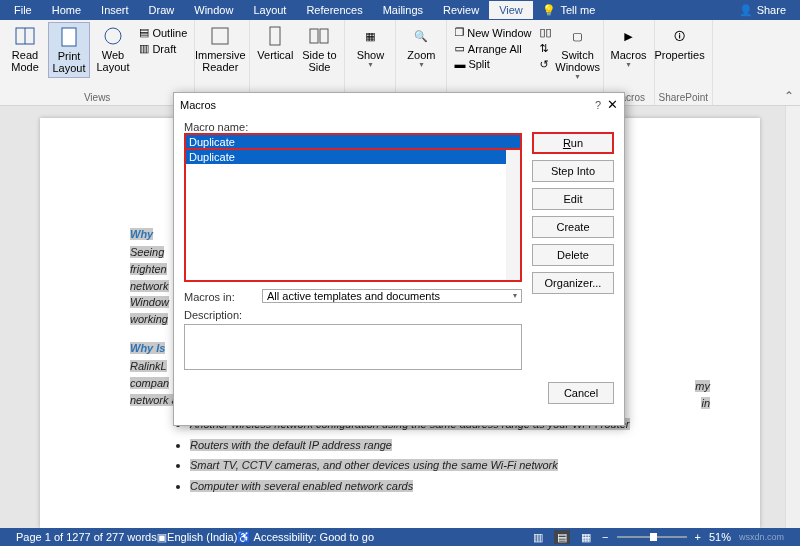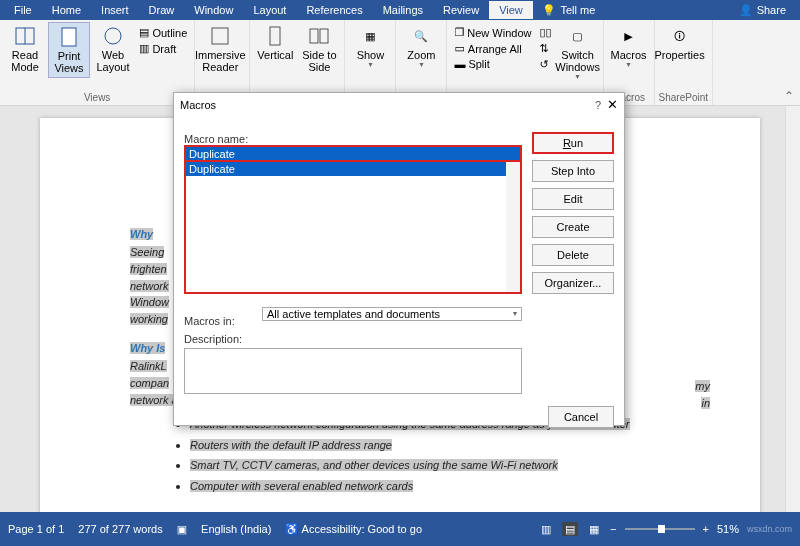--- a/index.html
+++ b/index.html
@@ -31,35 +31,35 @@
 ul.blt { margin:6px 0 0 60px; }
 ul.blt li { font-size:12px; line-height:1.7; color:#222; list-style:disc; }
 
 .dialog { position:absolute; left:173px; top:92px; width:452px; height:334px; background:#fff; border:1px solid #aaa; box-shadow:2px 2px 10px rgba(0,0,0,.35); z-index:10; }
 .dlg-title { display:flex; align-items:center; padding:4px 6px; font-size:12px; }
 .dlg-title .x { margin-left:6px; cursor:pointer; font-size:13px; }
 .dlg-title .q { margin-left:auto; cursor:pointer; color:#555; }
 .dlg-body { padding:2px 10px 10px; display:flex; gap:10px; }
 .dlg-left { flex:1; display:flex; flex-direction:column; }
 .dlg-right { width:82px; display:flex; flex-direction:column; gap:6px; padding-top:14px; }
-.lbl { color:#333; font-size:11px; margin-top:15px; }
+.lbl { color:#333; font-size:11px; margin-top:3px; }
 .mn-input { border:2px solid #d22; height:17px; background:#fff; position:relative; }
 .mn-input .val { position:absolute; inset:0; background:#0a64c8; color:#fff; padding:0 3px; font-size:11px; line-height:15px; }
 .mn-list { border:2px solid #d22; border-top:none; height:132px; background:#fff; position:relative; }
 .mn-list .item { background:#0a64c8; color:#fff; padding:0 3px; font-size:11px; line-height:14px; }
 .mn-list .scroll-hint { position:absolute; right:0; top:0; width:14px; height:100%; background:#f4f4f4; }
 .row { display:flex; align-items:center; gap:16px; margin-top:6px; }
 .sel-box { flex:1; border:1px solid #aaa; height:14px; padding:0 4px; display:flex; align-items:center; justify-content:space-between; background:#fff; }
 .desc-box { border:1px solid #aaa; height:46px; margin-top:3px; background:#fff; }
 .dbtn { border:1px solid #aaa; background:#f5f5f5; height:22px; display:flex; align-items:center; justify-content:center; cursor:pointer; font-size:11px; }
 .dbtn.run { border:2px solid #d22; }
 .cancel-row { display:flex; justify-content:flex-end; padding:2px 10px 10px; }
 .cancel-row .dbtn { width:66px; }
 
-.status { position:absolute; bottom:0; left:0; right:0; height:34px; background:#2b579a; color:#fff; display:flex; align-items:center; font-size:10px; padding:0 8px; gap:14px; }
+.status { position:absolute; bottom:0; left:0; right:0; height:18px; background:#2b579a; color:#fff; display:flex; align-items:center; font-size:10px; padding:0 16px; }
 .status .right { margin-left:auto; display:flex; align-items:center; gap:8px; }
 .vs-btn { width:16px; height:14px; display:flex; align-items:center; justify-content:center; cursor:pointer; }
 .vs-btn.on { background:#40464c; }
 .slider { width:70px; height:2px; background:#89a; position:relative; }
 .slider .th { position:absolute; left:48%; top:-3px; width:7px; height:8px; background:#fff; }
 
 .right-scroll { position:absolute; right:0; top:106px; bottom:18px; width:15px; background:#f0f0f0; border-left:1px solid #ddd; }
 
 svg { display:block; }
 </style>
@@ -98,21 +98,21 @@
             </svg>
           </span>
           <span>Read Mode</span>
         </div>
       <div class="btn-lg active">
           <span class="ic">
             <svg width="22" height="22">
               <rect x="4" y="2" width="14" height="18" fill="#fff" stroke="#2b579a"></rect>
             </svg>
           </span>
-          <span>Print Views</span>
+          <span>Print Layout</span>
         </div>
       <div class="btn-lg">
           <span class="ic">
             <svg width="22" height="22">
               <circle cx="11" cy="11" r="8" fill="none" stroke="#2b579a"></circle>
             </svg>
           </span>
           <span>Web Layout</span>
         </div>
       <div class="btn-sm-col">

